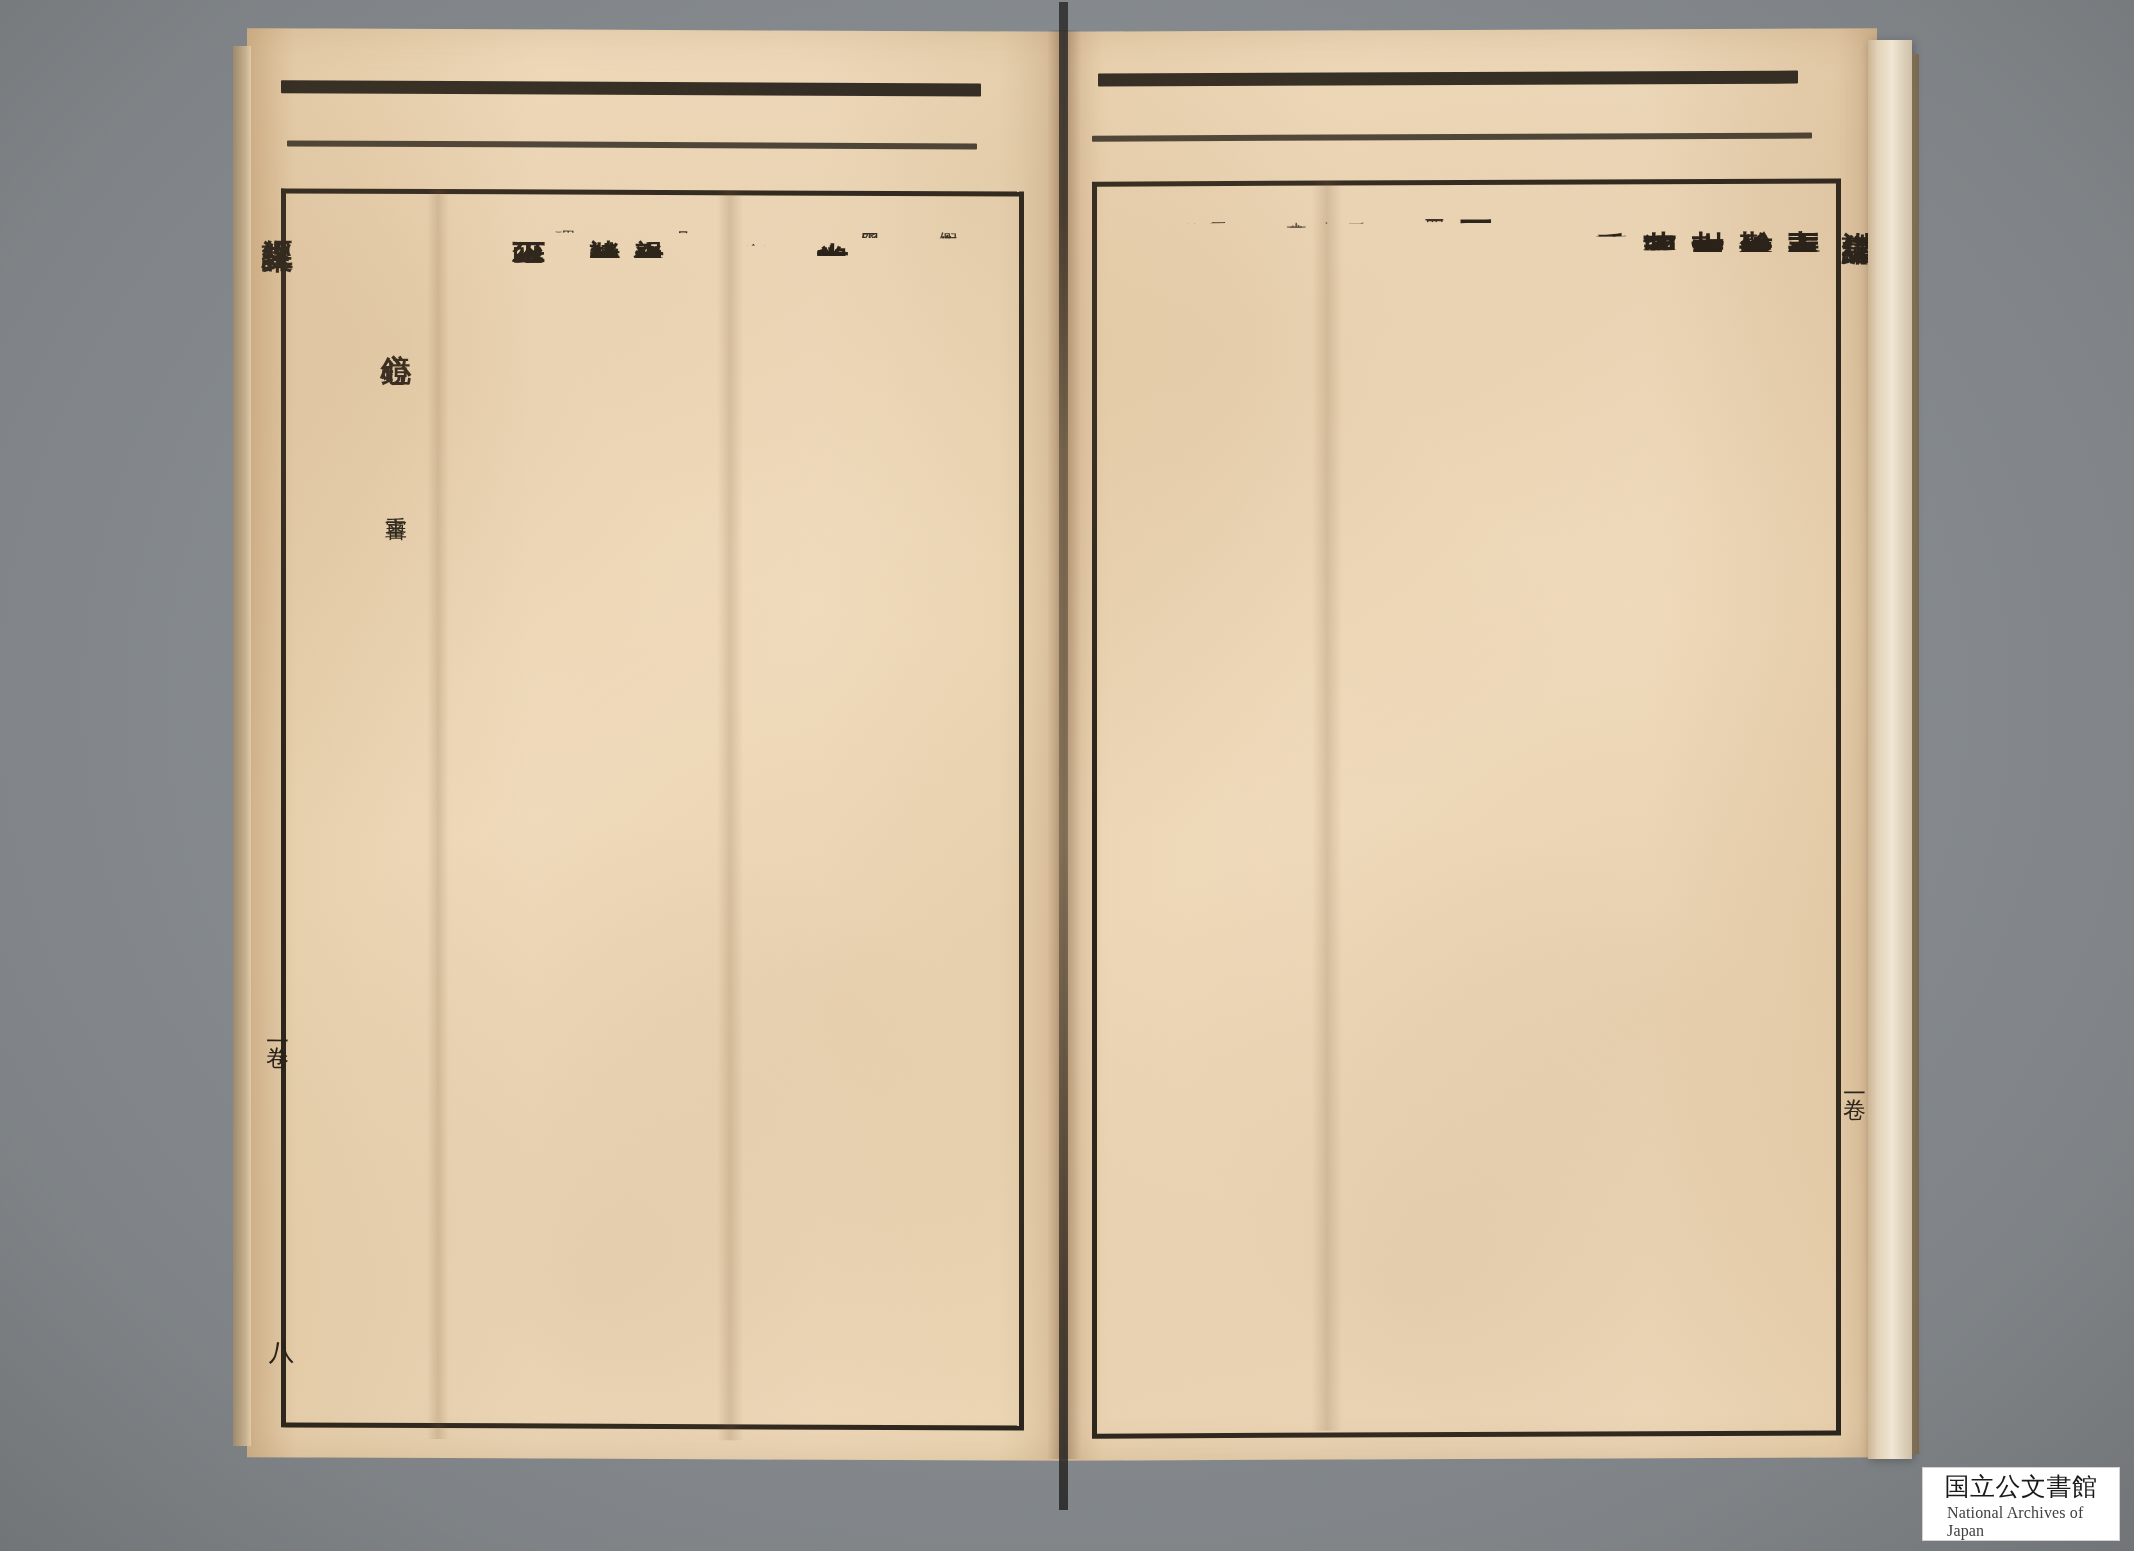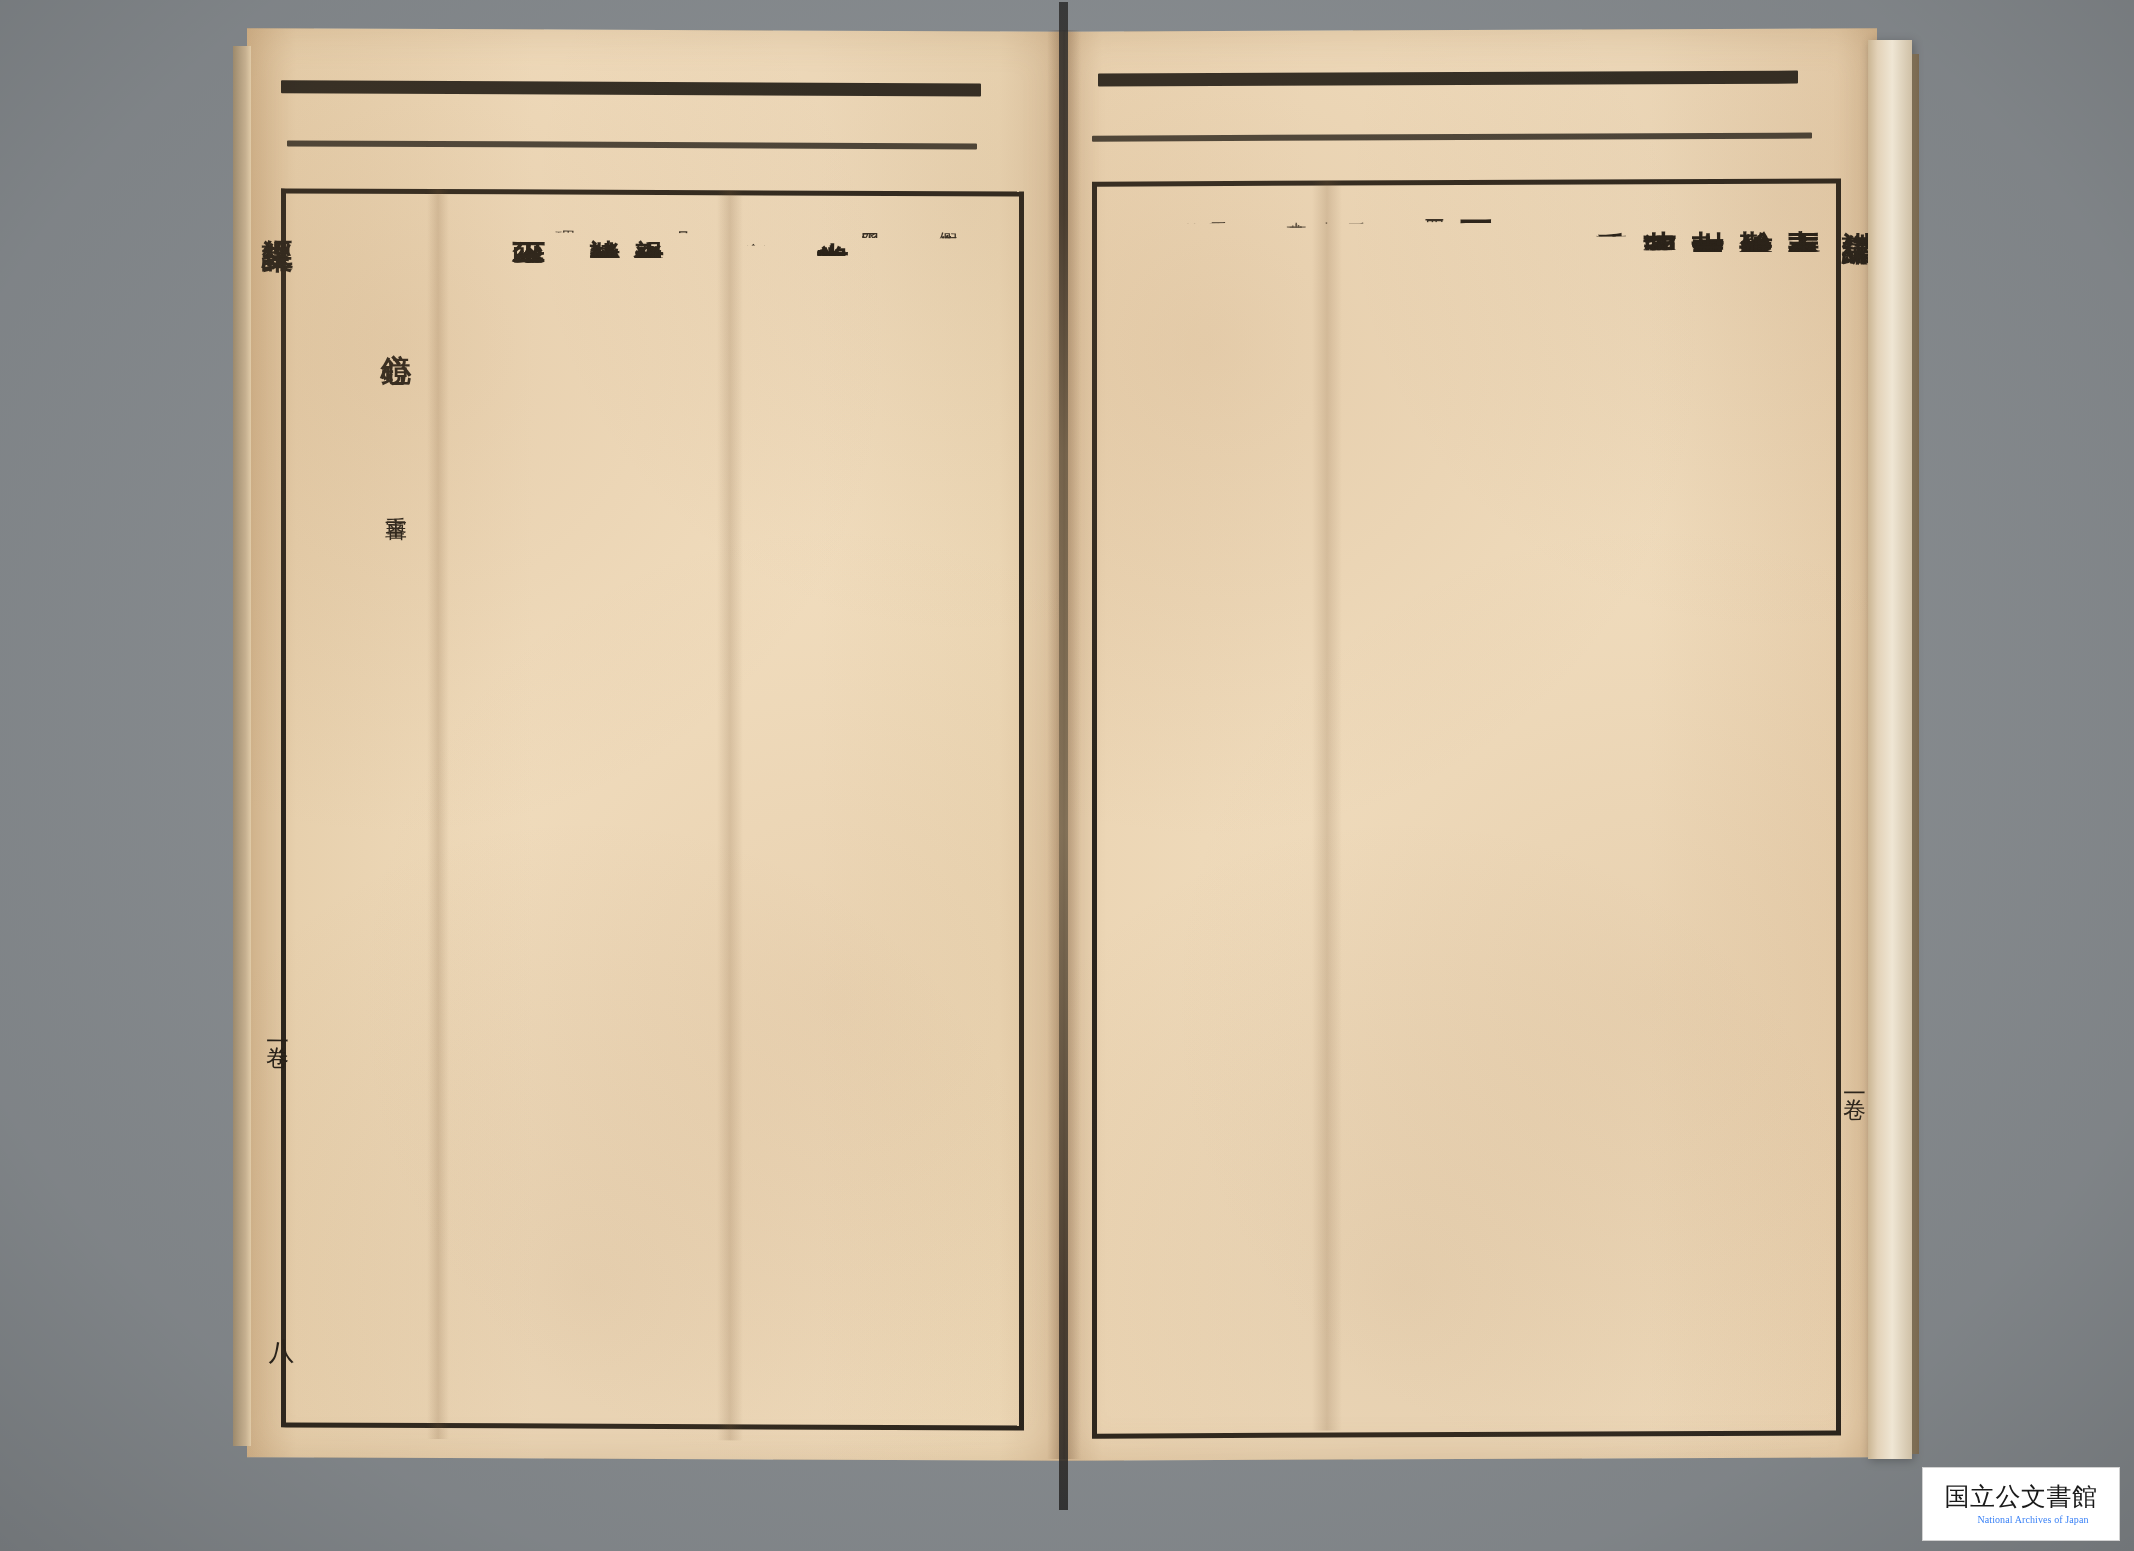--- a/index.html
+++ b/index.html
@@ -244,34 +244,34 @@
     position: absolute;
     right: 14px;
     bottom: 10px;
     width: 196px;
     height: 72px;
     background: #ffffff;
     border: 1px solid #d2d2d2;
     display: flex;
     flex-direction: column;
     align-items: center;
-    justify-content: center;
+    justify-content: flex-end;
     z-index: 30;
   }
   #watermark .wm-jp {
     font-family: "DejaVu Serif", serif;
     font-size: 25px;
     color: #1a1a1a;
     letter-spacing: .02em;
     line-height: 1.1;
   }
   #watermark .wm-en {
     font-family: "Liberation Serif", serif;
-    font-size: 10px;
-    color: #3b82f6;
+    font-size: 16px;
+    color: #404040;
     margin-top: 4px;
     letter-spacing: .01em;
     margin-left: 24px;
   }
 </style>
 </head>
 <body>
 
 <div id="scene">
 

